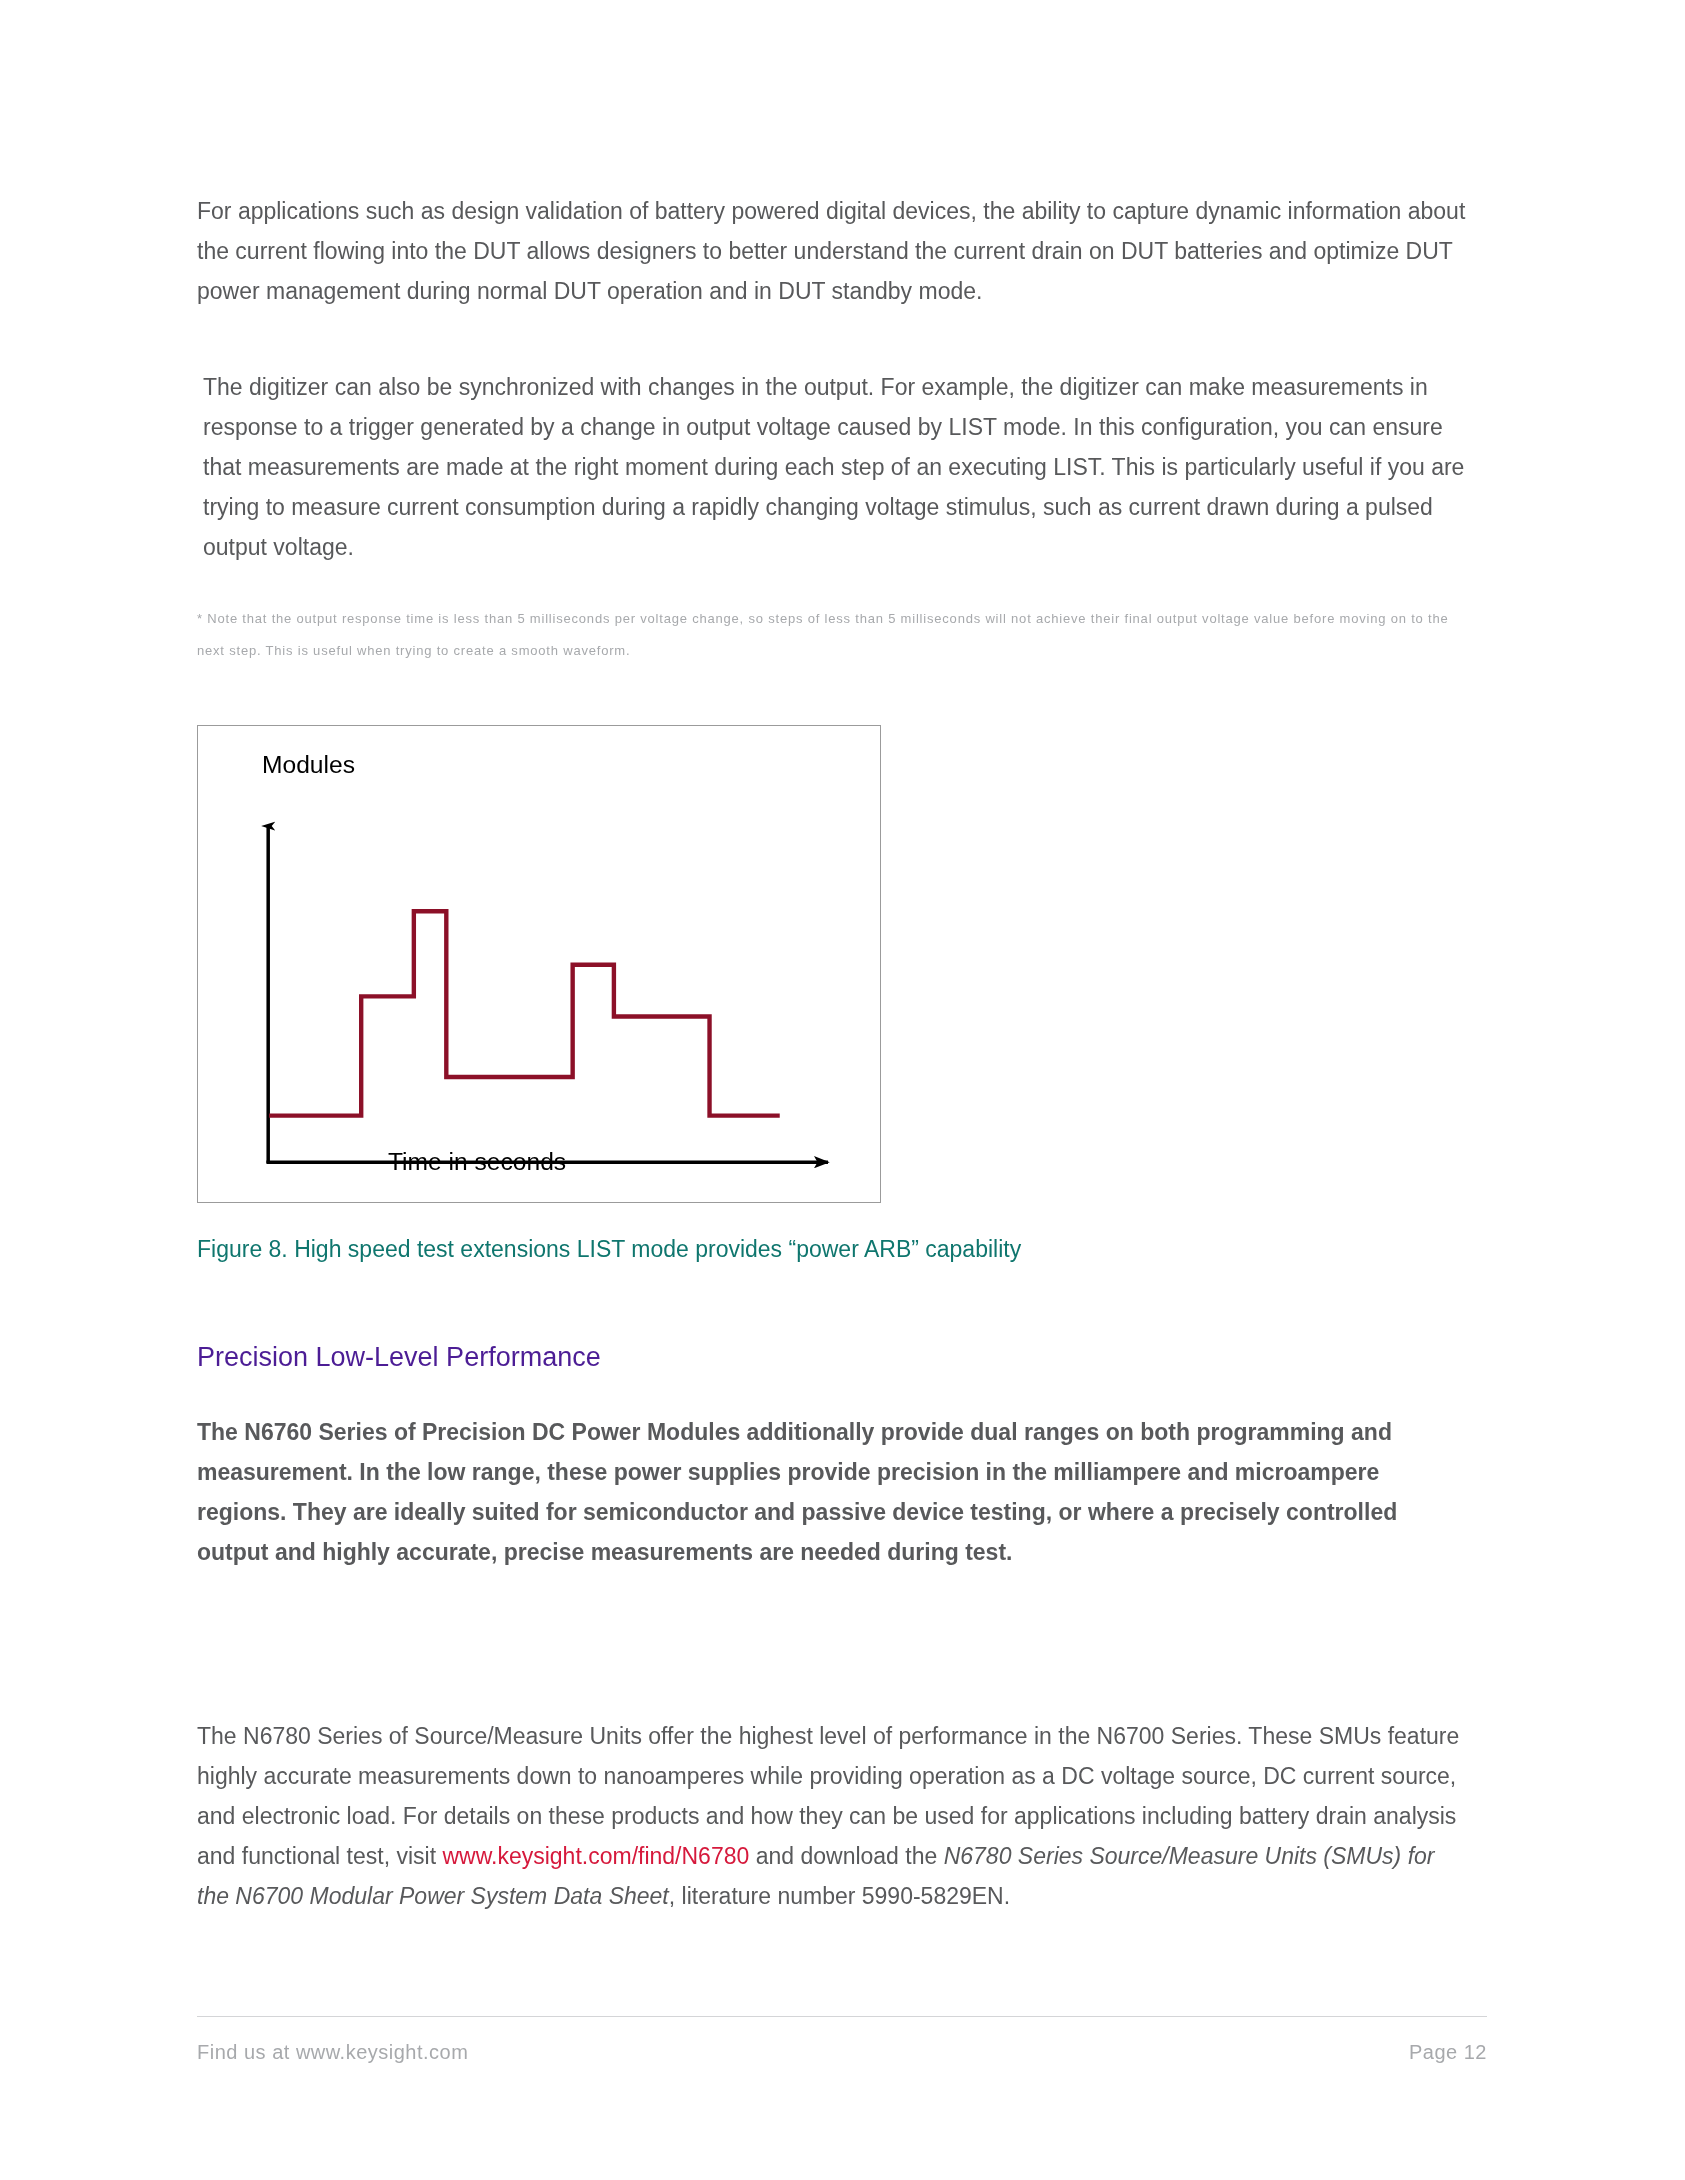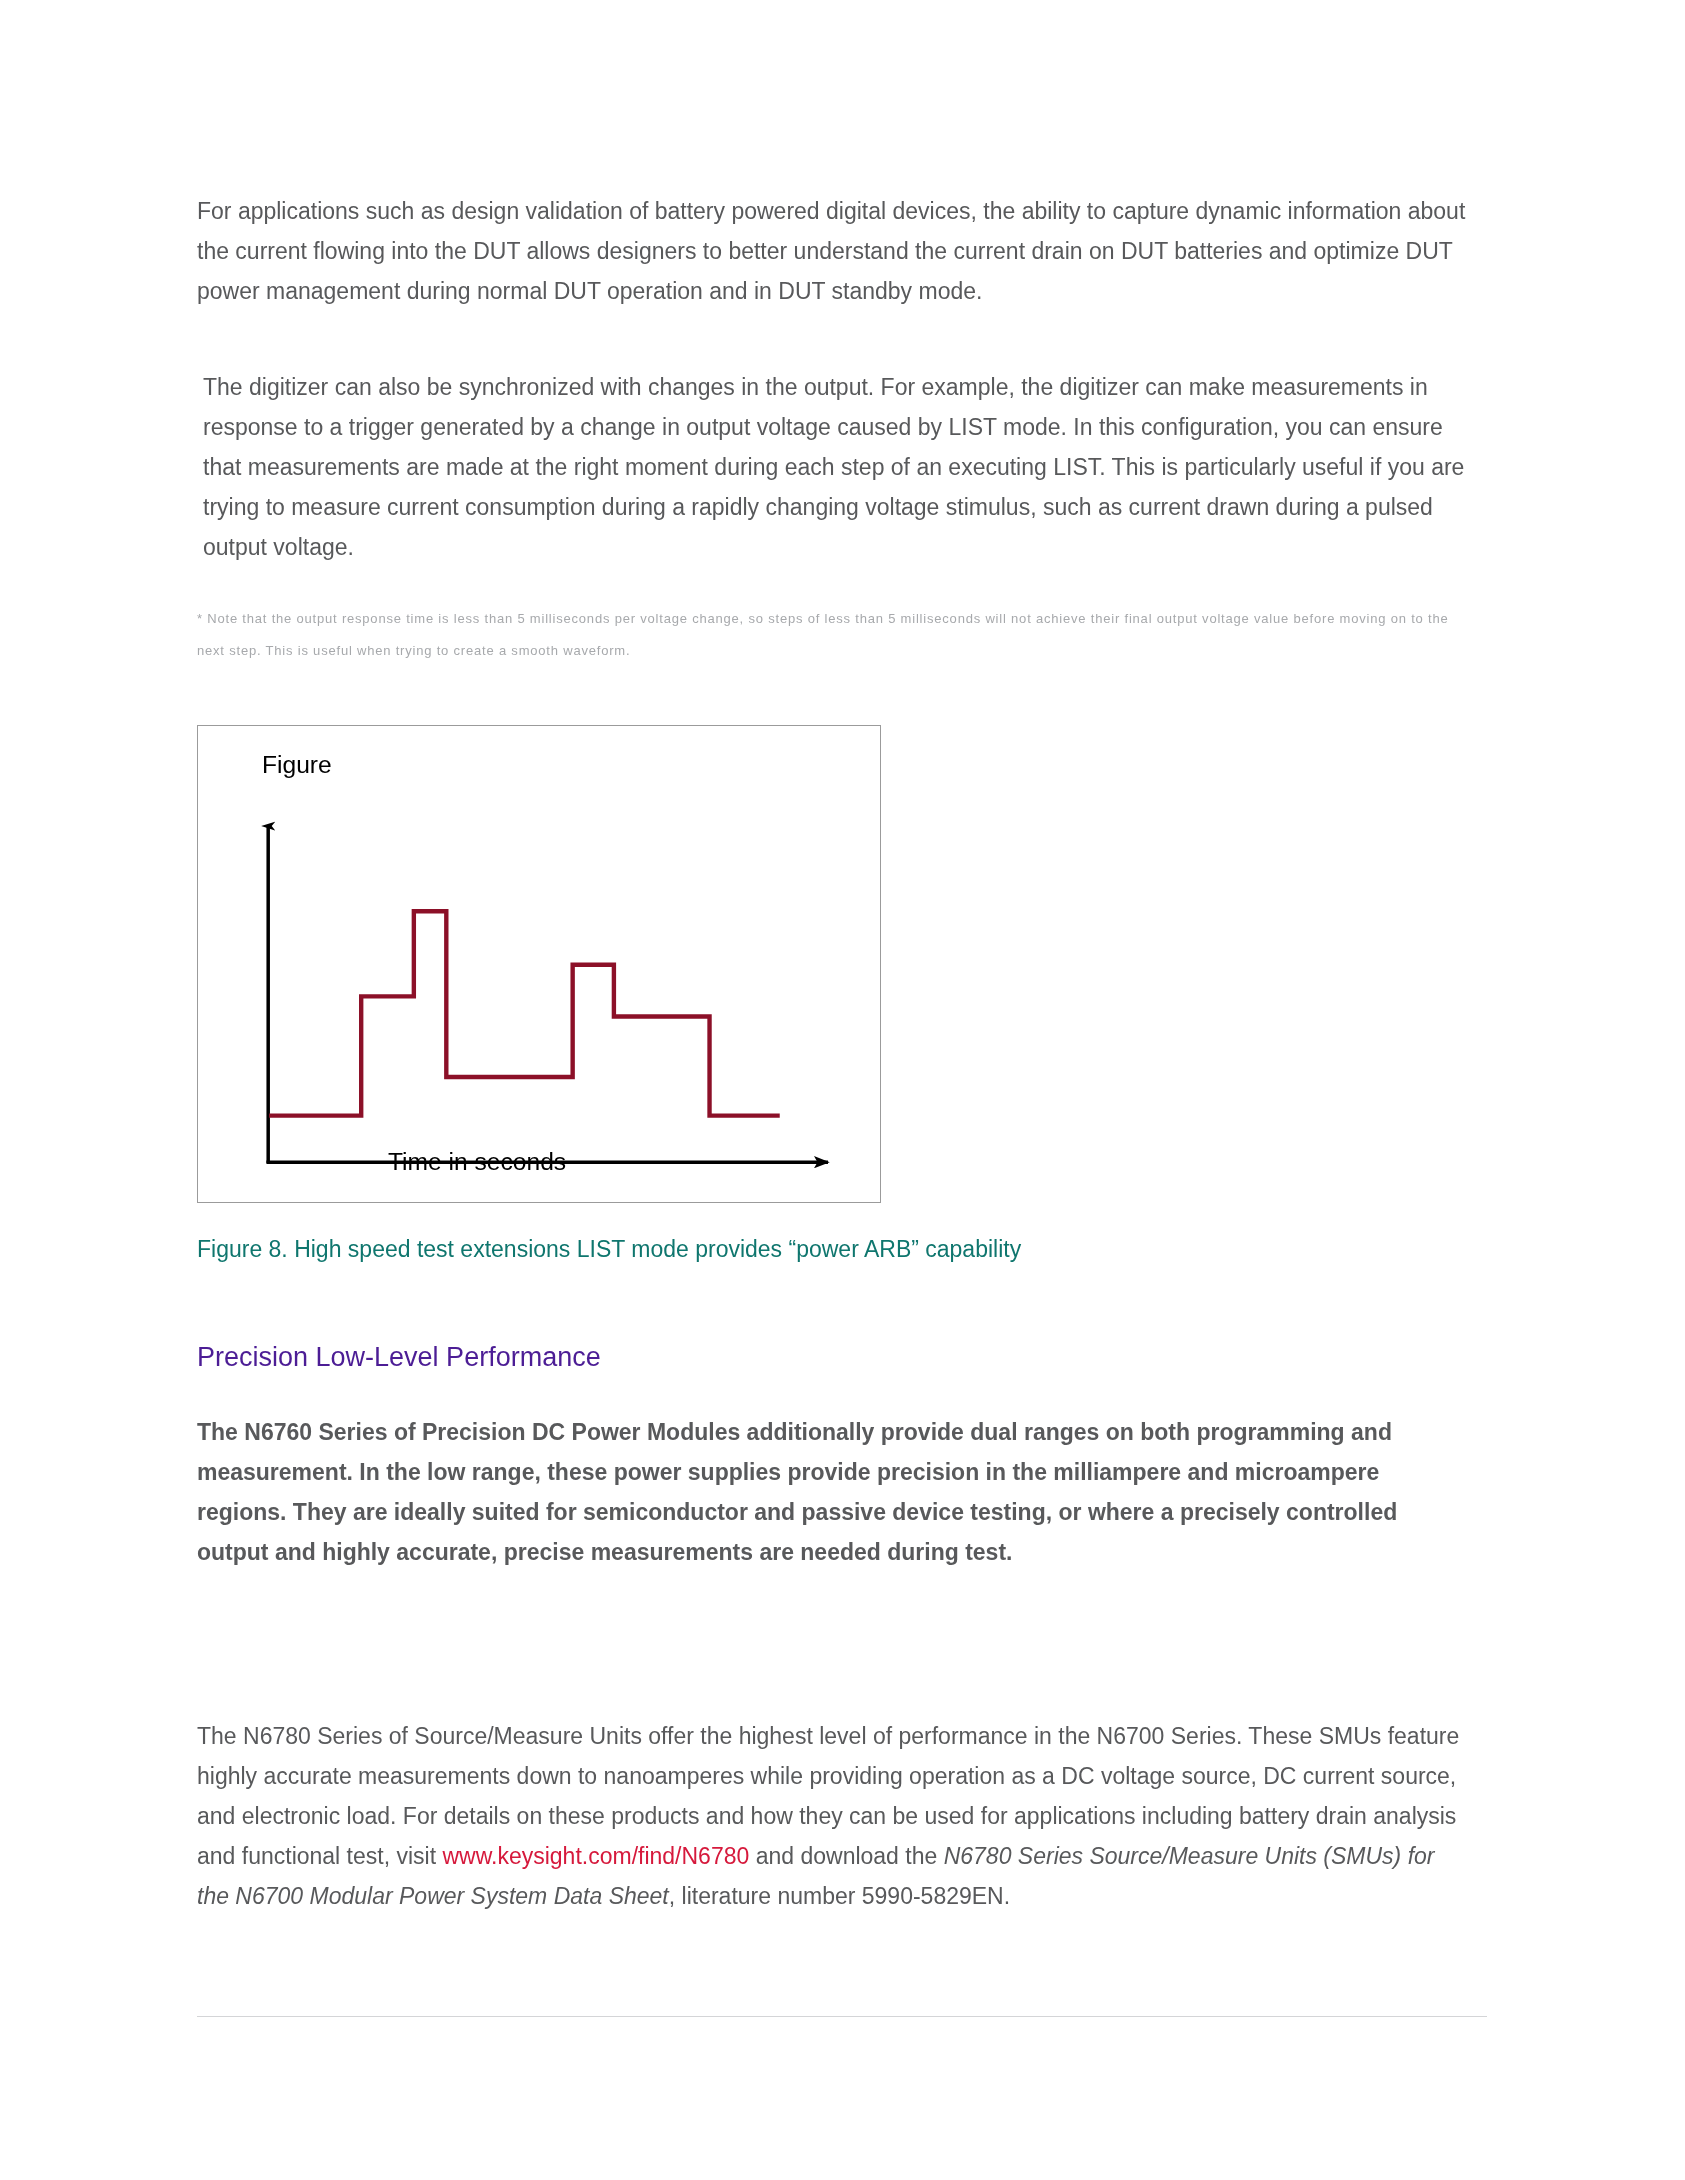--- a/index.html
+++ b/index.html
@@ -144,21 +144,21 @@
           </marker>
         </defs>
 
         <line x1="80" y1="498" x2="80" y2="114" stroke="#000000" stroke-width="4" marker-end="url(#arrowUp)"></line>
 
         <line x1="78" y1="497" x2="718" y2="497" stroke="#000000" stroke-width="4" marker-end="url(#arrowRight)"></line>
 
         <polyline points="81,444 186,444 186,308 246,308 246,211 283,211 283,400 427,400 427,272 474,272 474,331 583,331 583,444 663,444" fill="none" stroke="#8c1028" stroke-width="5" stroke-linejoin="miter" stroke-linecap="butt"></polyline>
       </svg>
 
-      <div class="fig-label fig-label-voltage">Figure</div>
+      <div class="fig-label fig-label-voltage">Modules</div>
       <div class="fig-label fig-label-time">Time in seconds</div>
     </div>
   </div>
 
   <div class="blk-cap">
     <p class="figure-caption">Figure 8. High speed test extensions LIST mode provides “power ARB” capability</p>
   </div>
 
   <div class="blk-h1">
     <h2 class="section-heading">Precision Low-Level Performance</h2>
@@ -168,15 +168,19 @@
     <p class="body-text">The N6760 Series of Precision DC Power Modules additionally provide dual ranges on both programming and measurement. In the low range, these power supplies provide precision in the milliampere and microampere regions. They are ideally suited for semiconductor and passive device testing, or where a precisely controlled output and highly accurate, precise measurements are needed during test.</p>
   </div>
 
 
   <div class="blk-p4">
     <p class="body-text"><span>The N6780 Series of Source/Measure Units offer the highest level of performance in the N6700 Series. These SMUs feature highly accurate measurements down to nanoamperes while providing operation as a DC voltage source, DC current source, and electronic load. For details on these products and how they can be used for applications including battery drain analysis and functional test, visit </span><span class="link-red">www.keysight.com/find/N6780</span><span> and download the </span><span class="ital">N6780 Series Source/Measure Units (SMUs) for the N6700 Modular Power System Data Sheet</span><span>, literature number 5990-5829EN.</span></p>
   </div>
 
   <div class="footer-rule"></div>
 
+  <div class="footer">
+    <span>Find us at www.keysight.com</span>
+    <span>Page 12</span>
+  </div>
 
 </div>
 
 
 </body></html>

